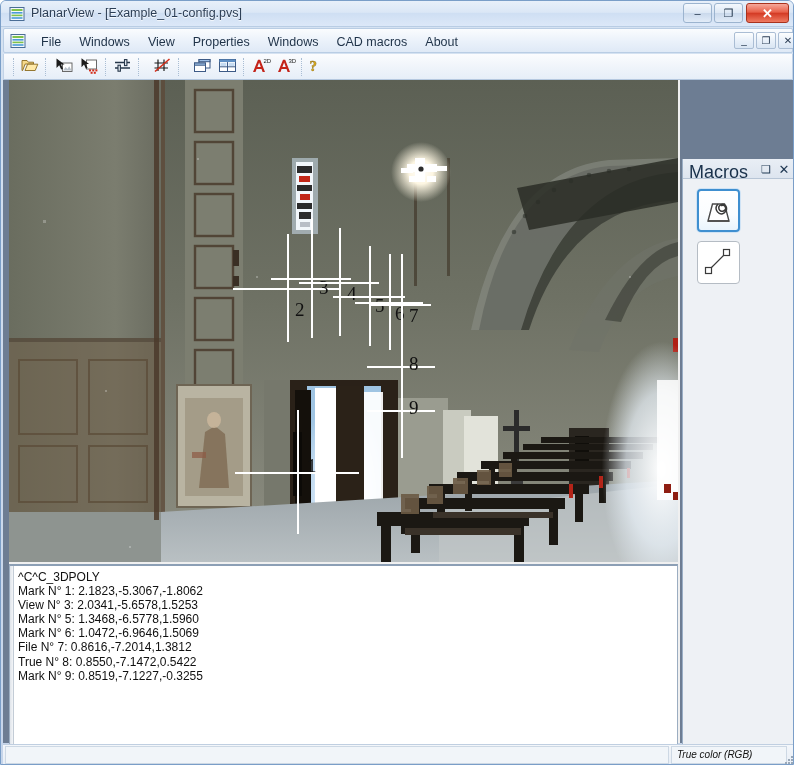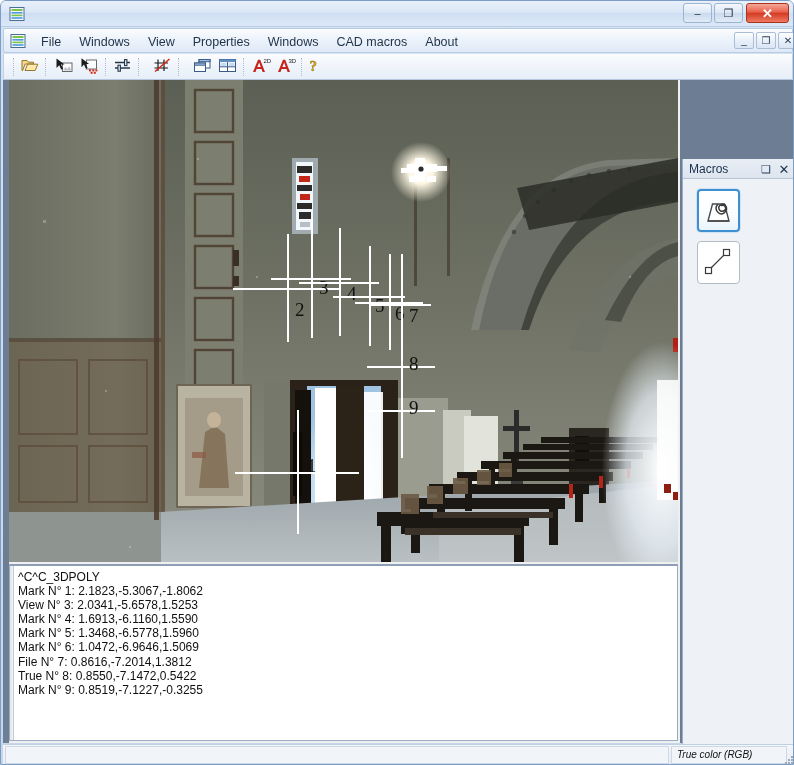--- a/index.html
+++ b/index.html
@@ -163,21 +163,21 @@
     position: absolute;
     font-family: "Liberation Serif", serif;
     font-size: 19px;
     color: #111111;
     line-height: 1;
   }
 
   
   #log-panel {
     position: absolute; left: 0; top: 484px;
-    width: 669px; height: 177px;
+    width: 669px; height: 198px;
     background: #ffffff;
     border: 1px solid #9badc1;
     border-top: 2px solid #8c9fb5;
     overflow: hidden;
     padding-left: 35px;
   }
   #log-scroll-l {
     position: absolute; left: 0; top: 0;
     width: 4px; height: 100%;
     background: linear-gradient(to right, #dfe4ea, #f3f5f8);
@@ -203,21 +203,21 @@
     border-left: 1px solid #9aaec5;
   }
   #macros-title {
     position: absolute; left: 0; top: 0;
     width: 113px; height: 20px;
     background: linear-gradient(to bottom, #e9eef5 0%, #dde5ef 100%);
     border-bottom: 1px solid #b7c5d6;
   }
   #macros-title-text {
     position: absolute; left: 6px; top: 3px;
-    font-size: 12px; color: #18304a; text-align: right;
+    font-size: 18px; color: #18304a; text-align: right;
   }
   .dock-btn {
     position: absolute; top: 3px;
     width: 14px; height: 14px;
     display: flex; align-items: center; justify-content: center;
     font-size: 11px; color: #1c3550;
     cursor: pointer;
   }
   #dock-float { left: 76px; }
   #dock-close { left: 94px; font-size: 13px; }
@@ -277,20 +277,21 @@
   <div id="title-bar">
     <span id="title-icon">
       <svg width="16" height="16" viewBox="0 0 16 16">
         <rect x="1" y="1.5" width="14" height="13" fill="#f4f8fc" stroke="#4a6d96" stroke-width="1"></rect>
         <rect x="2.5" y="3" width="11" height="2" fill="#7fc24a"></rect>
         <rect x="2.5" y="6" width="11" height="1.6" fill="#4a9bd6"></rect>
         <rect x="2.5" y="8.6" width="11" height="1.6" fill="#7fc24a"></rect>
         <rect x="2.5" y="11.2" width="11" height="1.6" fill="#4a9bd6"></rect>
       </svg>
     </span>
+    <div id="title-text">PlanarView - [Example_01-config.pvs]</div>
 
     <div class="win-btn" id="btn-min">
       <span class="win-btn-glyph">–</span>
     </div>
     <div class="win-btn" id="btn-max">
       <span class="win-btn-glyph">❐</span>
     </div>
     <div class="win-btn" id="btn-close">
       <span class="win-btn-glyph">✕</span>
     </div>
@@ -693,21 +694,20 @@
             <div class="mark-lbl" style="left: 400px; top: 318px;">9</div>
           </div>
       </div>
 
       <div id="log-panel">
         <div id="log-scroll-l"></div>
         <div id="log-lines">
           <div class="log-line">^C^C_3DPOLY</div>
           <div class="log-line">Mark N° 1: 2.1823,-5.3067,-1.8062</div>
           <div class="log-line">View N° 3: 2.0341,-5.6578,1.5253</div>
-          <div class="log-line">Mark N° 4: 1.6913,-6.1160,1.5590</div>
           <div class="log-line">Mark N° 5: 1.3468,-6.5778,1.5960</div>
           <div class="log-line">Mark N° 6: 1.0472,-6.9646,1.5069</div>
           <div class="log-line">File N° 7: 0.8616,-7.2014,1.3812</div>
           <div class="log-line">True N° 8: 0.8550,-7.1472,0.5422</div>
           <div class="log-line">Mark N° 9: 0.8519,-7.1227,-0.3255</div>
         </div>
       </div>
     </div>
 
     <div id="macros-dock">

